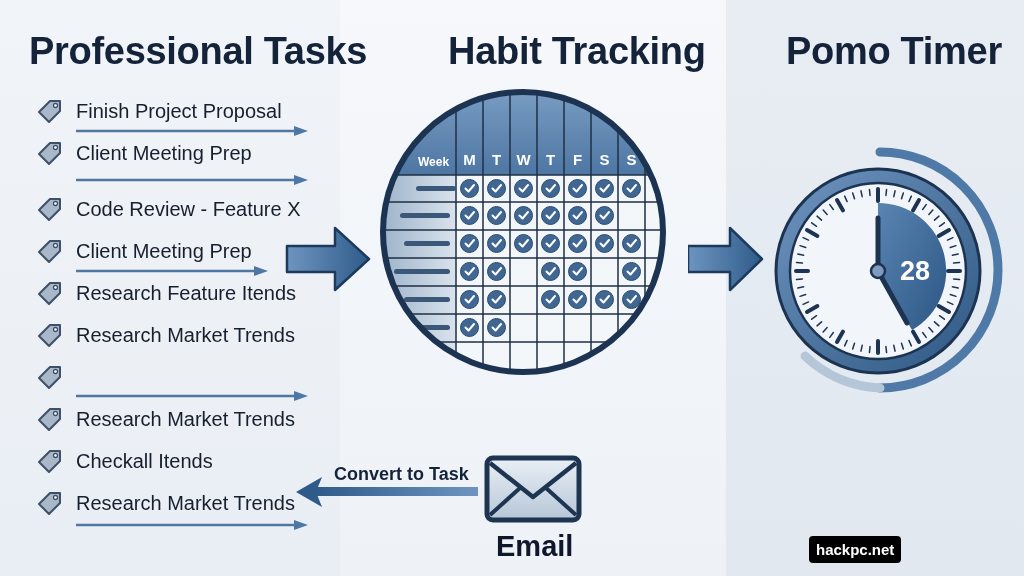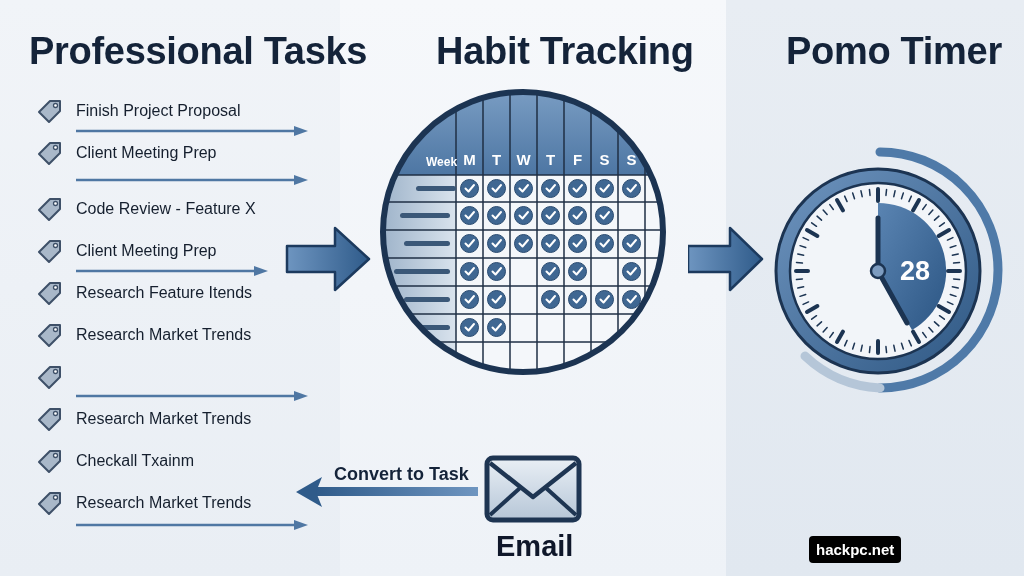--- a/index.html
+++ b/index.html
@@ -15,27 +15,27 @@
   .panel-mid { left: 340px; width: 386px; background: linear-gradient(180deg, #f6f8fb 0%, #eef2f7 100%); }
   .panel-right { left: 726px; width: 298px; background: linear-gradient(180deg, #e8edf3 0%, #e1e8f0 100%); }
 
   .heading {
     position: absolute; top: 30px;
     font-family: "Liberation Sans", sans-serif;
     font-weight: bold; font-size: 38px; color: #142339;
     white-space: nowrap; letter-spacing: -0.3px;
   }
   .h-left { left: 29px; }
-  .h-mid { left: 436px; }
+  .h-mid { left: 448px; }
   .h-right { left: 786px; }
 
   .task-list { position: absolute; left: 36px; top: 96px; width: 290px; }
   .task { position: absolute; left: 0; height: 30px; display: flex; align-items: center; }
   .task-tag { width: 28px; height: 28px; margin-right: 12px; }
-  .task-label { font-size: 16px; color: #151f2e; white-space: nowrap; }
+  .task-label { font-size: 20px; color: #151f2e; white-space: nowrap; }
   .thin-arrow { position: absolute; height: 10px; }
 
   .big-arrow { position: absolute; }
   .grid-wrap { position: absolute; left: 378px; top: 87px; width: 290px; height: 290px; }
   .clock-wrap { position: absolute; left: 770px; top: 146px; width: 240px; height: 250px; }
 
   .convert-label {
     position: absolute; left: 326px; top: 464px;
     font-weight: bold; font-size: 18px; color: #142339; white-space: nowrap; margin-left: 8px;
   }
@@ -116,21 +116,21 @@
         <path d="M3 15 L14 4 L24 4 L24 14 L13 25 Z" fill="#a9b8c9" stroke="#3e5068" stroke-width="2" stroke-linejoin="round"></path>
         <circle cx="19.5" cy="8.5" r="2" fill="#fff" stroke="#3e5068" stroke-width="1.3"></circle>
       </svg>
     <span class="task-label">Research Market Trends</span>
   </div>
   <div class="task" style="top:350px">
     <svg class="task-tag" viewBox="0 0 28 28">
         <path d="M3 15 L14 4 L24 4 L24 14 L13 25 Z" fill="#a9b8c9" stroke="#3e5068" stroke-width="2" stroke-linejoin="round"></path>
         <circle cx="19.5" cy="8.5" r="2" fill="#fff" stroke="#3e5068" stroke-width="1.3"></circle>
       </svg>
-    <span class="task-label">Checkall Txainm</span>
+    <span class="task-label">Checkall Itends</span>
   </div>
   <div class="task" style="top:392px">
     <svg class="task-tag" viewBox="0 0 28 28">
         <path d="M3 15 L14 4 L24 4 L24 14 L13 25 Z" fill="#a9b8c9" stroke="#3e5068" stroke-width="2" stroke-linejoin="round"></path>
         <circle cx="19.5" cy="8.5" r="2" fill="#fff" stroke="#3e5068" stroke-width="1.3"></circle>
       </svg>
     <span class="task-label">Research Market Trends</span>
   </div>
 </div>
 
@@ -283,21 +283,21 @@
           <circle cx="253.5" cy="212.5" r="9" fill="#3f6792" stroke="#2a4b70" stroke-width="1"></circle>
           <polyline points="249.5,212.5 252.5,215.5 258,209" fill="none" stroke="#fff" stroke-width="2" stroke-linecap="round" stroke-linejoin="round"></polyline>
           <circle cx="91.5" cy="240.5" r="9" fill="#3f6792" stroke="#2a4b70" stroke-width="1"></circle>
           <polyline points="87.5,240.5 90.5,243.5 96,237" fill="none" stroke="#fff" stroke-width="2" stroke-linecap="round" stroke-linejoin="round"></polyline>
           <circle cx="118.5" cy="240.5" r="9" fill="#3f6792" stroke="#2a4b70" stroke-width="1"></circle>
           <polyline points="114.5,240.5 117.5,243.5 123,237" fill="none" stroke="#fff" stroke-width="2" stroke-linecap="round" stroke-linejoin="round"></polyline>
         </g>
     </g>
     <circle cx="145" cy="145" r="140" fill="none" stroke="#1c3452" stroke-width="6"></circle>
   </svg>
-  <div style="position:absolute;left:40px;top:68px;font-size:12px;font-weight:bold;color:#fff;margin-left:8px;">Week</div>
+  <div style="position:absolute;left:40px;top:68px;font-size:12px;font-weight:bold;color:#fff;">Week</div>
   <div style="position:absolute;left:78px;top:64px;width:189px;display:flex;">
     <span style="width:27px;text-align:center;color:#fff;font-weight:bold;font-size:15px;">M</span>
     <span style="width:27px;text-align:center;color:#fff;font-weight:bold;font-size:15px;">T</span>
     <span style="width:27px;text-align:center;color:#fff;font-weight:bold;font-size:15px;">W</span>
     <span style="width:27px;text-align:center;color:#fff;font-weight:bold;font-size:15px;">T</span>
     <span style="width:27px;text-align:center;color:#fff;font-weight:bold;font-size:15px;">F</span>
     <span style="width:27px;text-align:center;color:#fff;font-weight:bold;font-size:15px;">S</span>
     <span style="width:27px;text-align:center;color:#fff;font-weight:bold;font-size:15px;">S</span>
   </div>
 </div>

